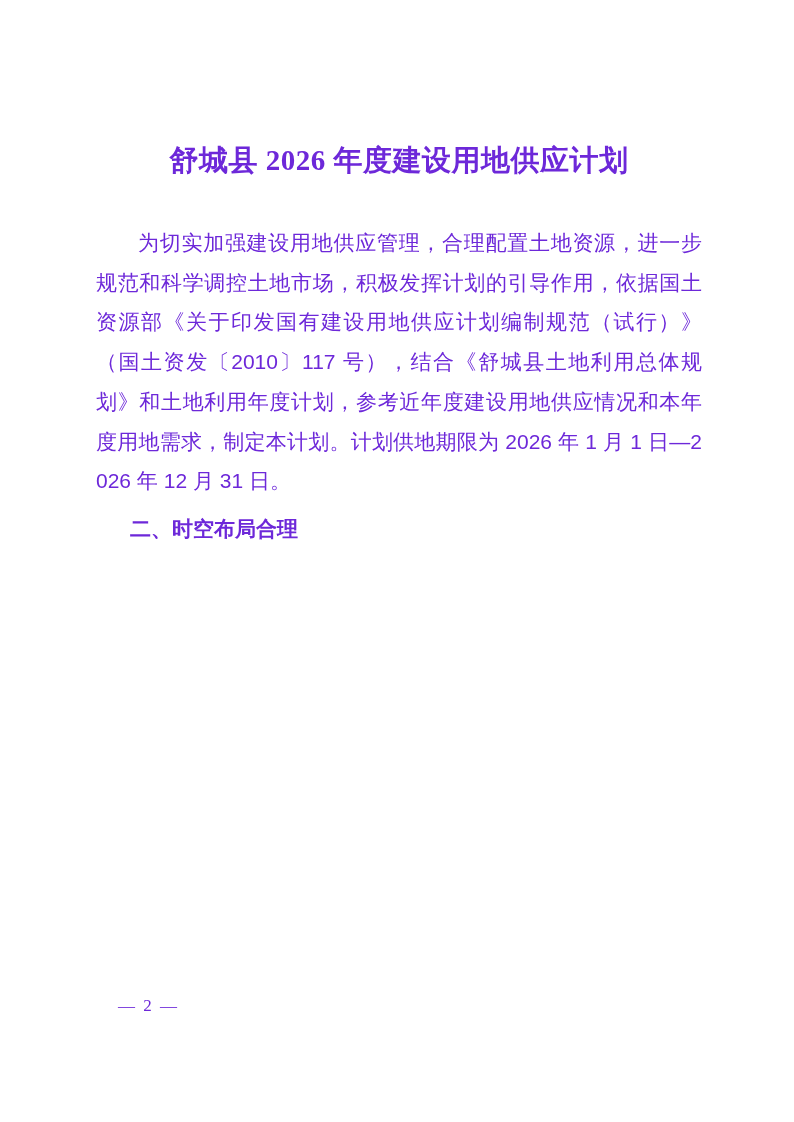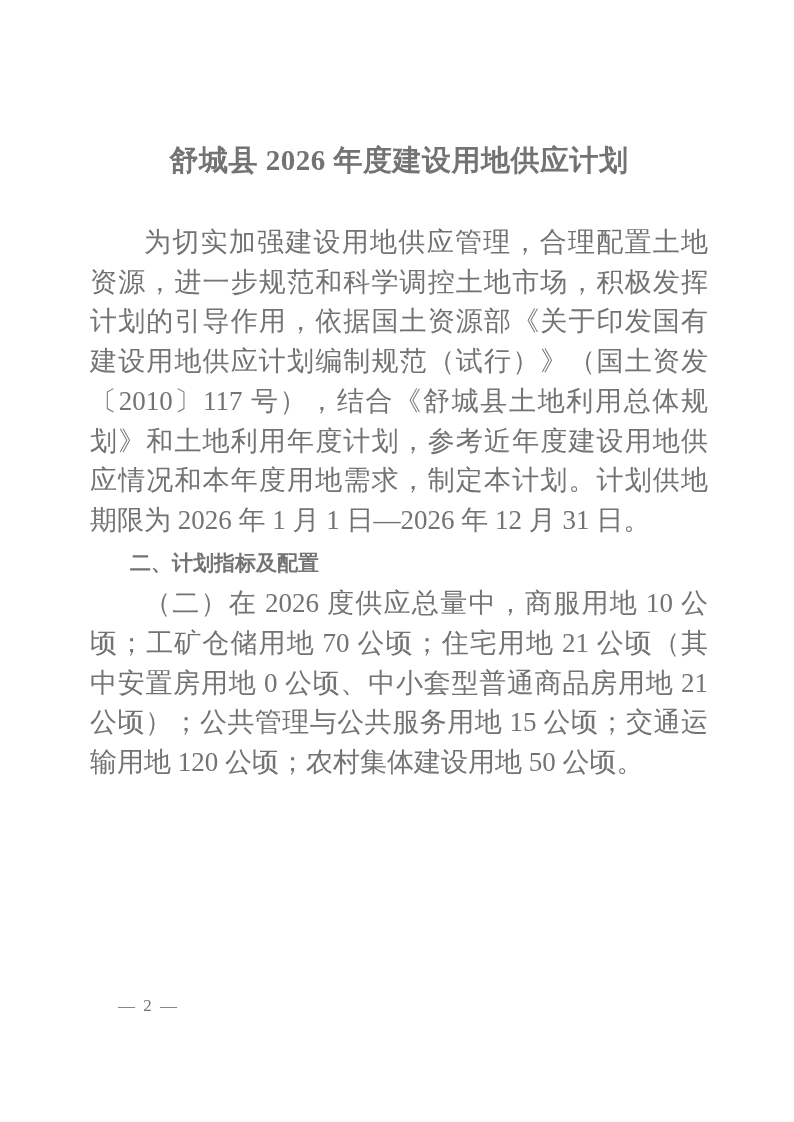--- a/index.html
+++ b/index.html
@@ -5,45 +5,45 @@
   html, body {
     margin: 0;
     padding: 0;
     background: #ffffff;
   }
   .page {
     position: relative;
     width: 794px;
     height: 1122px;
     background: #ffffff;
-    color: #737373;
+    color: #6d28d9;
     overflow: hidden;
   }
   .content {
     position: absolute;
     left: 88px;
     top: 0;
     width: 622px;
   }
   .doc-title {
     font-family: "Liberation Serif", "DejaVu Serif", serif;
     font-weight: bold;
     font-size: 29px;
     line-height: 40px;
     text-align: center;
     margin: 140px 0 43px 0;
     letter-spacing: 0.5px;
   }
   .para {
-    font-family: Liberation Serif, serif;
-    font-size: 27px;
+    font-family: Liberation Sans, sans-serif;
+    font-size: 21px;
     line-height: 39.7px;
     text-align: justify;
     text-indent: 2em;
-    margin: 2px;
+    margin: 8px;
     word-break: break-all;
   }
   .heading {
     font-family: "Liberation Sans", "DejaVu Sans", sans-serif;
     font-weight: bold;
     font-size: 21px;
     line-height: 39.7px;
     text-indent: 2em;
     margin: 0;
   }
@@ -61,20 +61,19 @@
 <body>
 
 <div class="page">
   <div class="content">
     <h1 class="doc-title">舒城县 2026 年度建设用地供应计划</h1>
 
     <p class="para">为切实加强建设用地供应管理，合理配置土地资源，进一步规范和科学调控土地市场，积极发挥计划的引导作用，依据国土资源部《关于印发国有建设用地供应计划编制规范（试行）》（国土资发〔2010〕117 号），结合《舒城县土地利用总体规划》和土地利用年度计划，参考近年度建设用地供应情况和本年度用地需求，制定本计划。计划供地期限为 2026 年 1 月 1 日—2026 年 12 月 31 日。</p>
 
 
 
-    <h2 class="heading">二、计划指标及配置</h2>
+    <h2 class="heading">二、时空布局合理</h2>
 
 
-    <p class="para">（二）在 2026 度供应总量中，商服用地 10 公顷；工矿仓储用地 70 公顷；住宅用地 21 公顷（其中安置房用地 0 公顷、中小套型普通商品房用地 21 公顷）；公共管理与公共服务用地 15 公顷；交通运输用地 120 公顷；农村集体建设用地 50 公顷。</p>
   </div>
 
   <div class="page-number">— 2 —</div>
 </div>
 
 </body></html>

